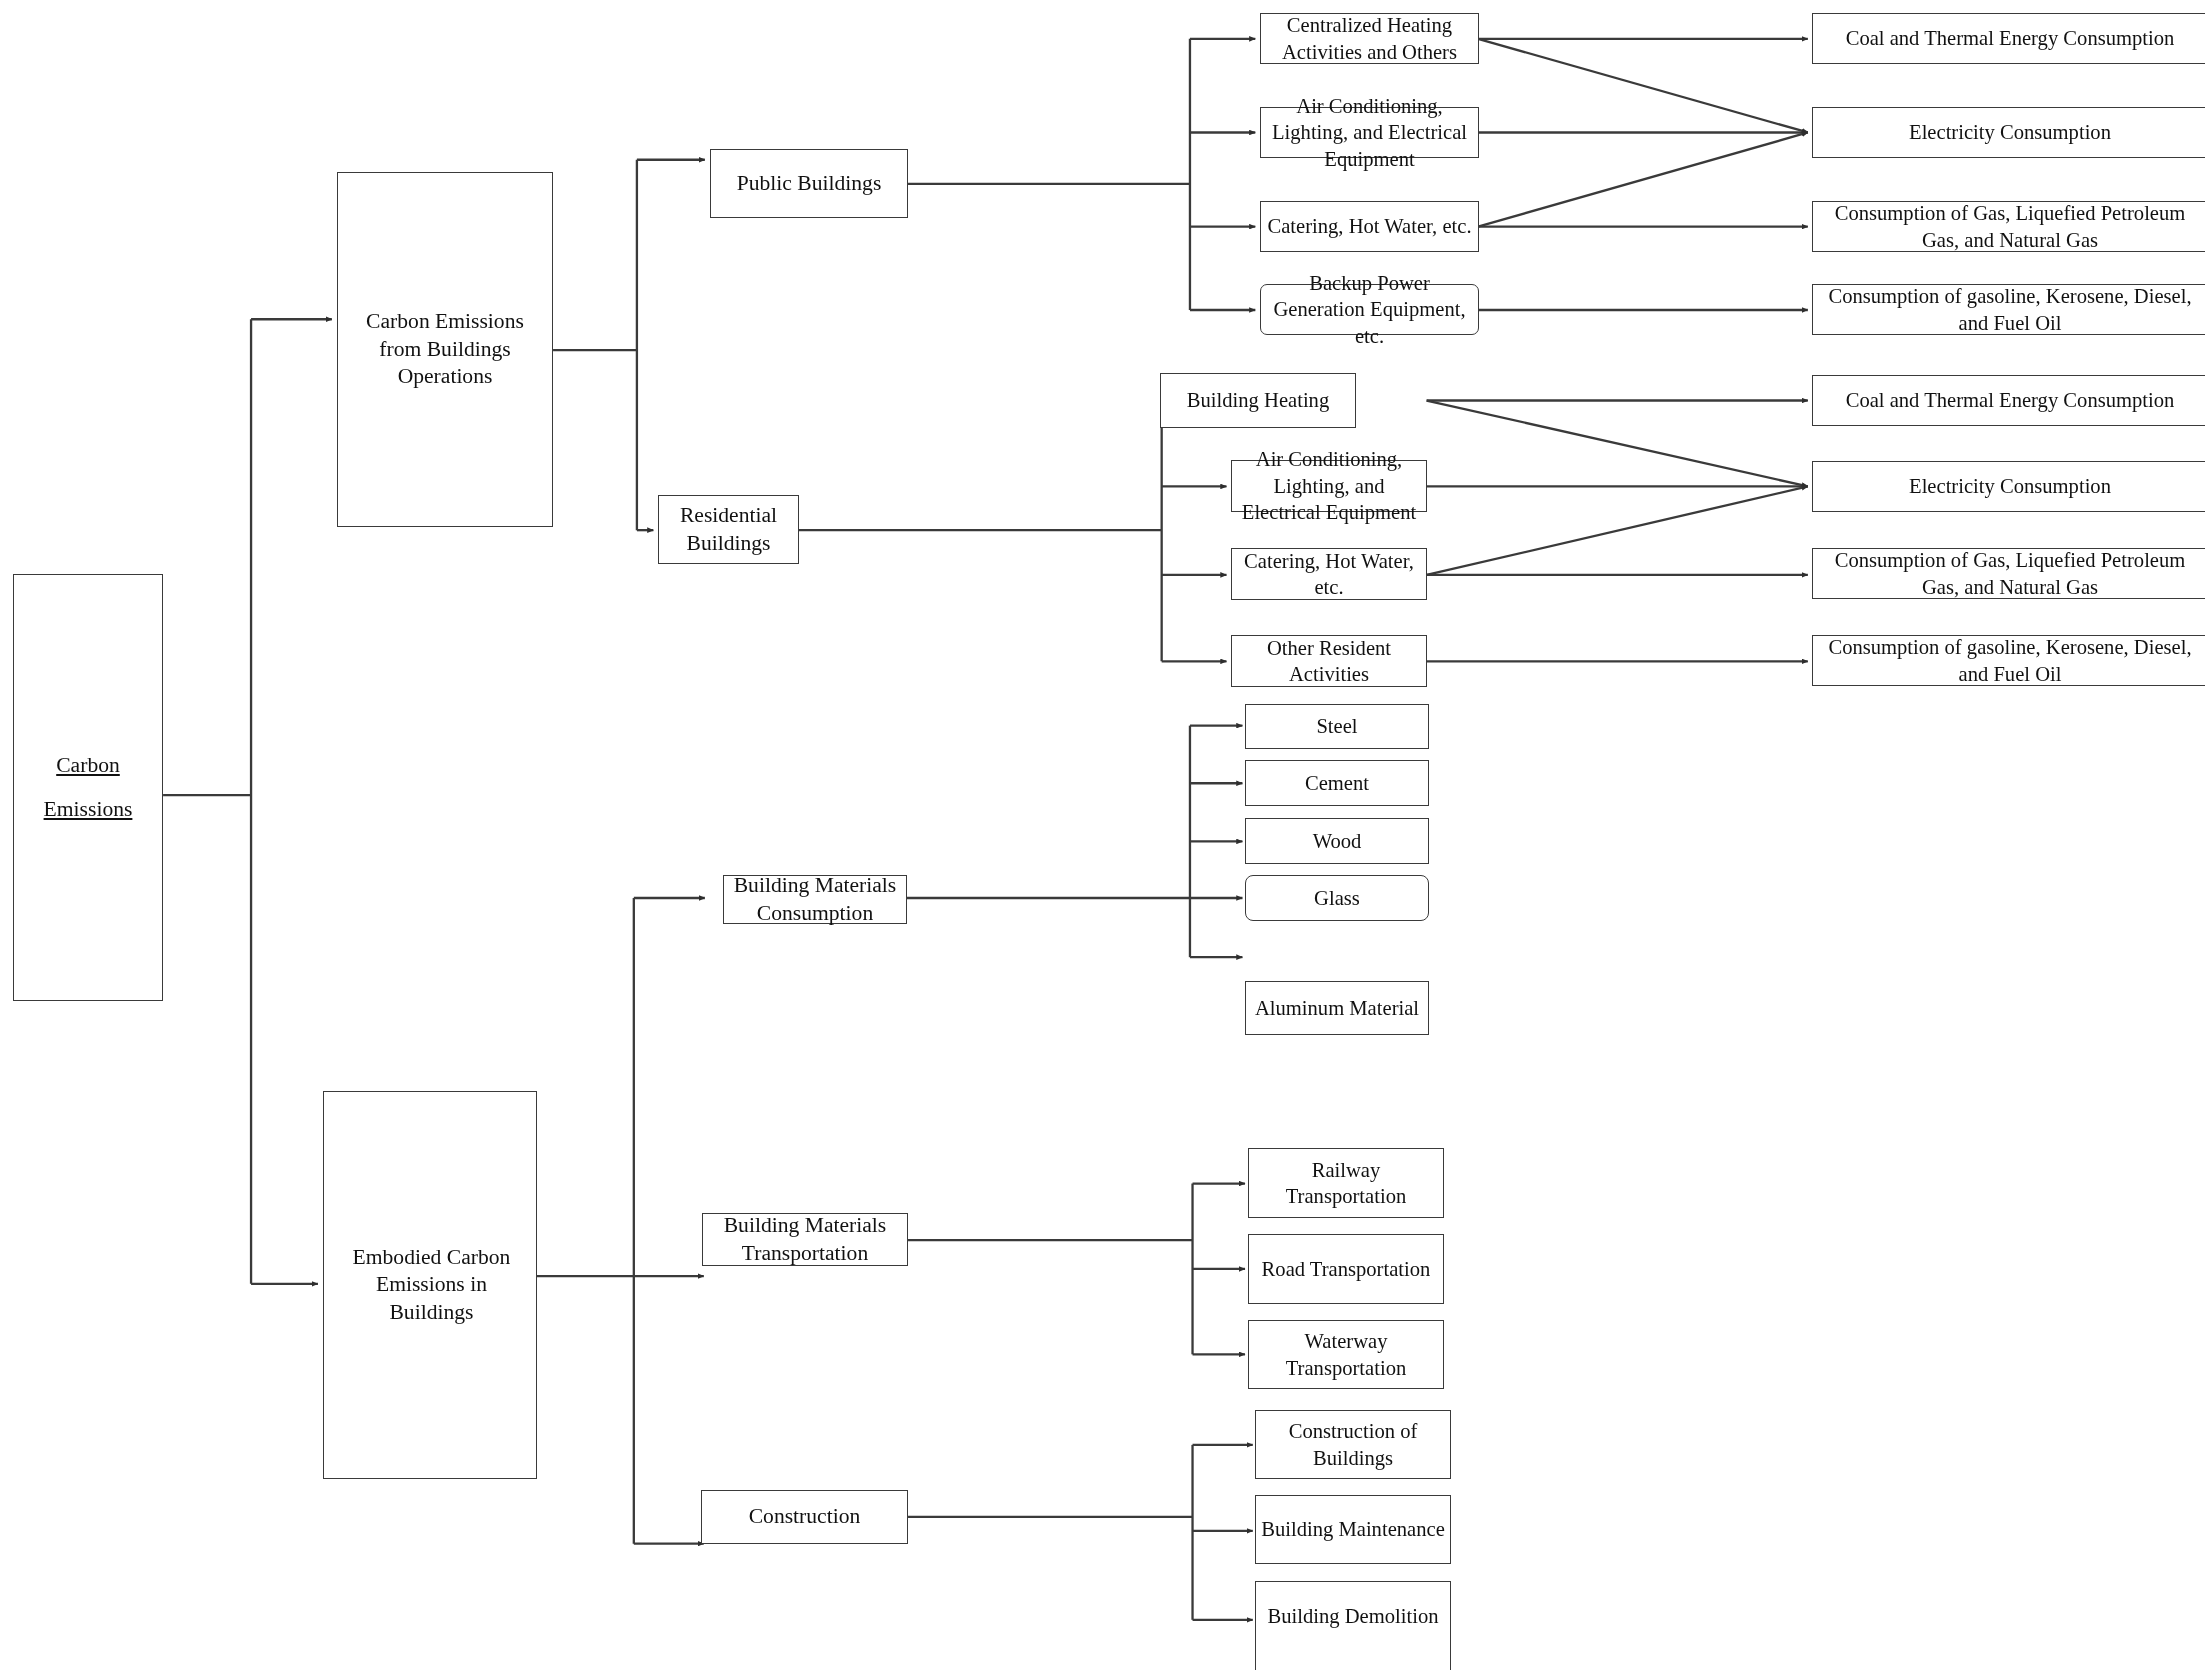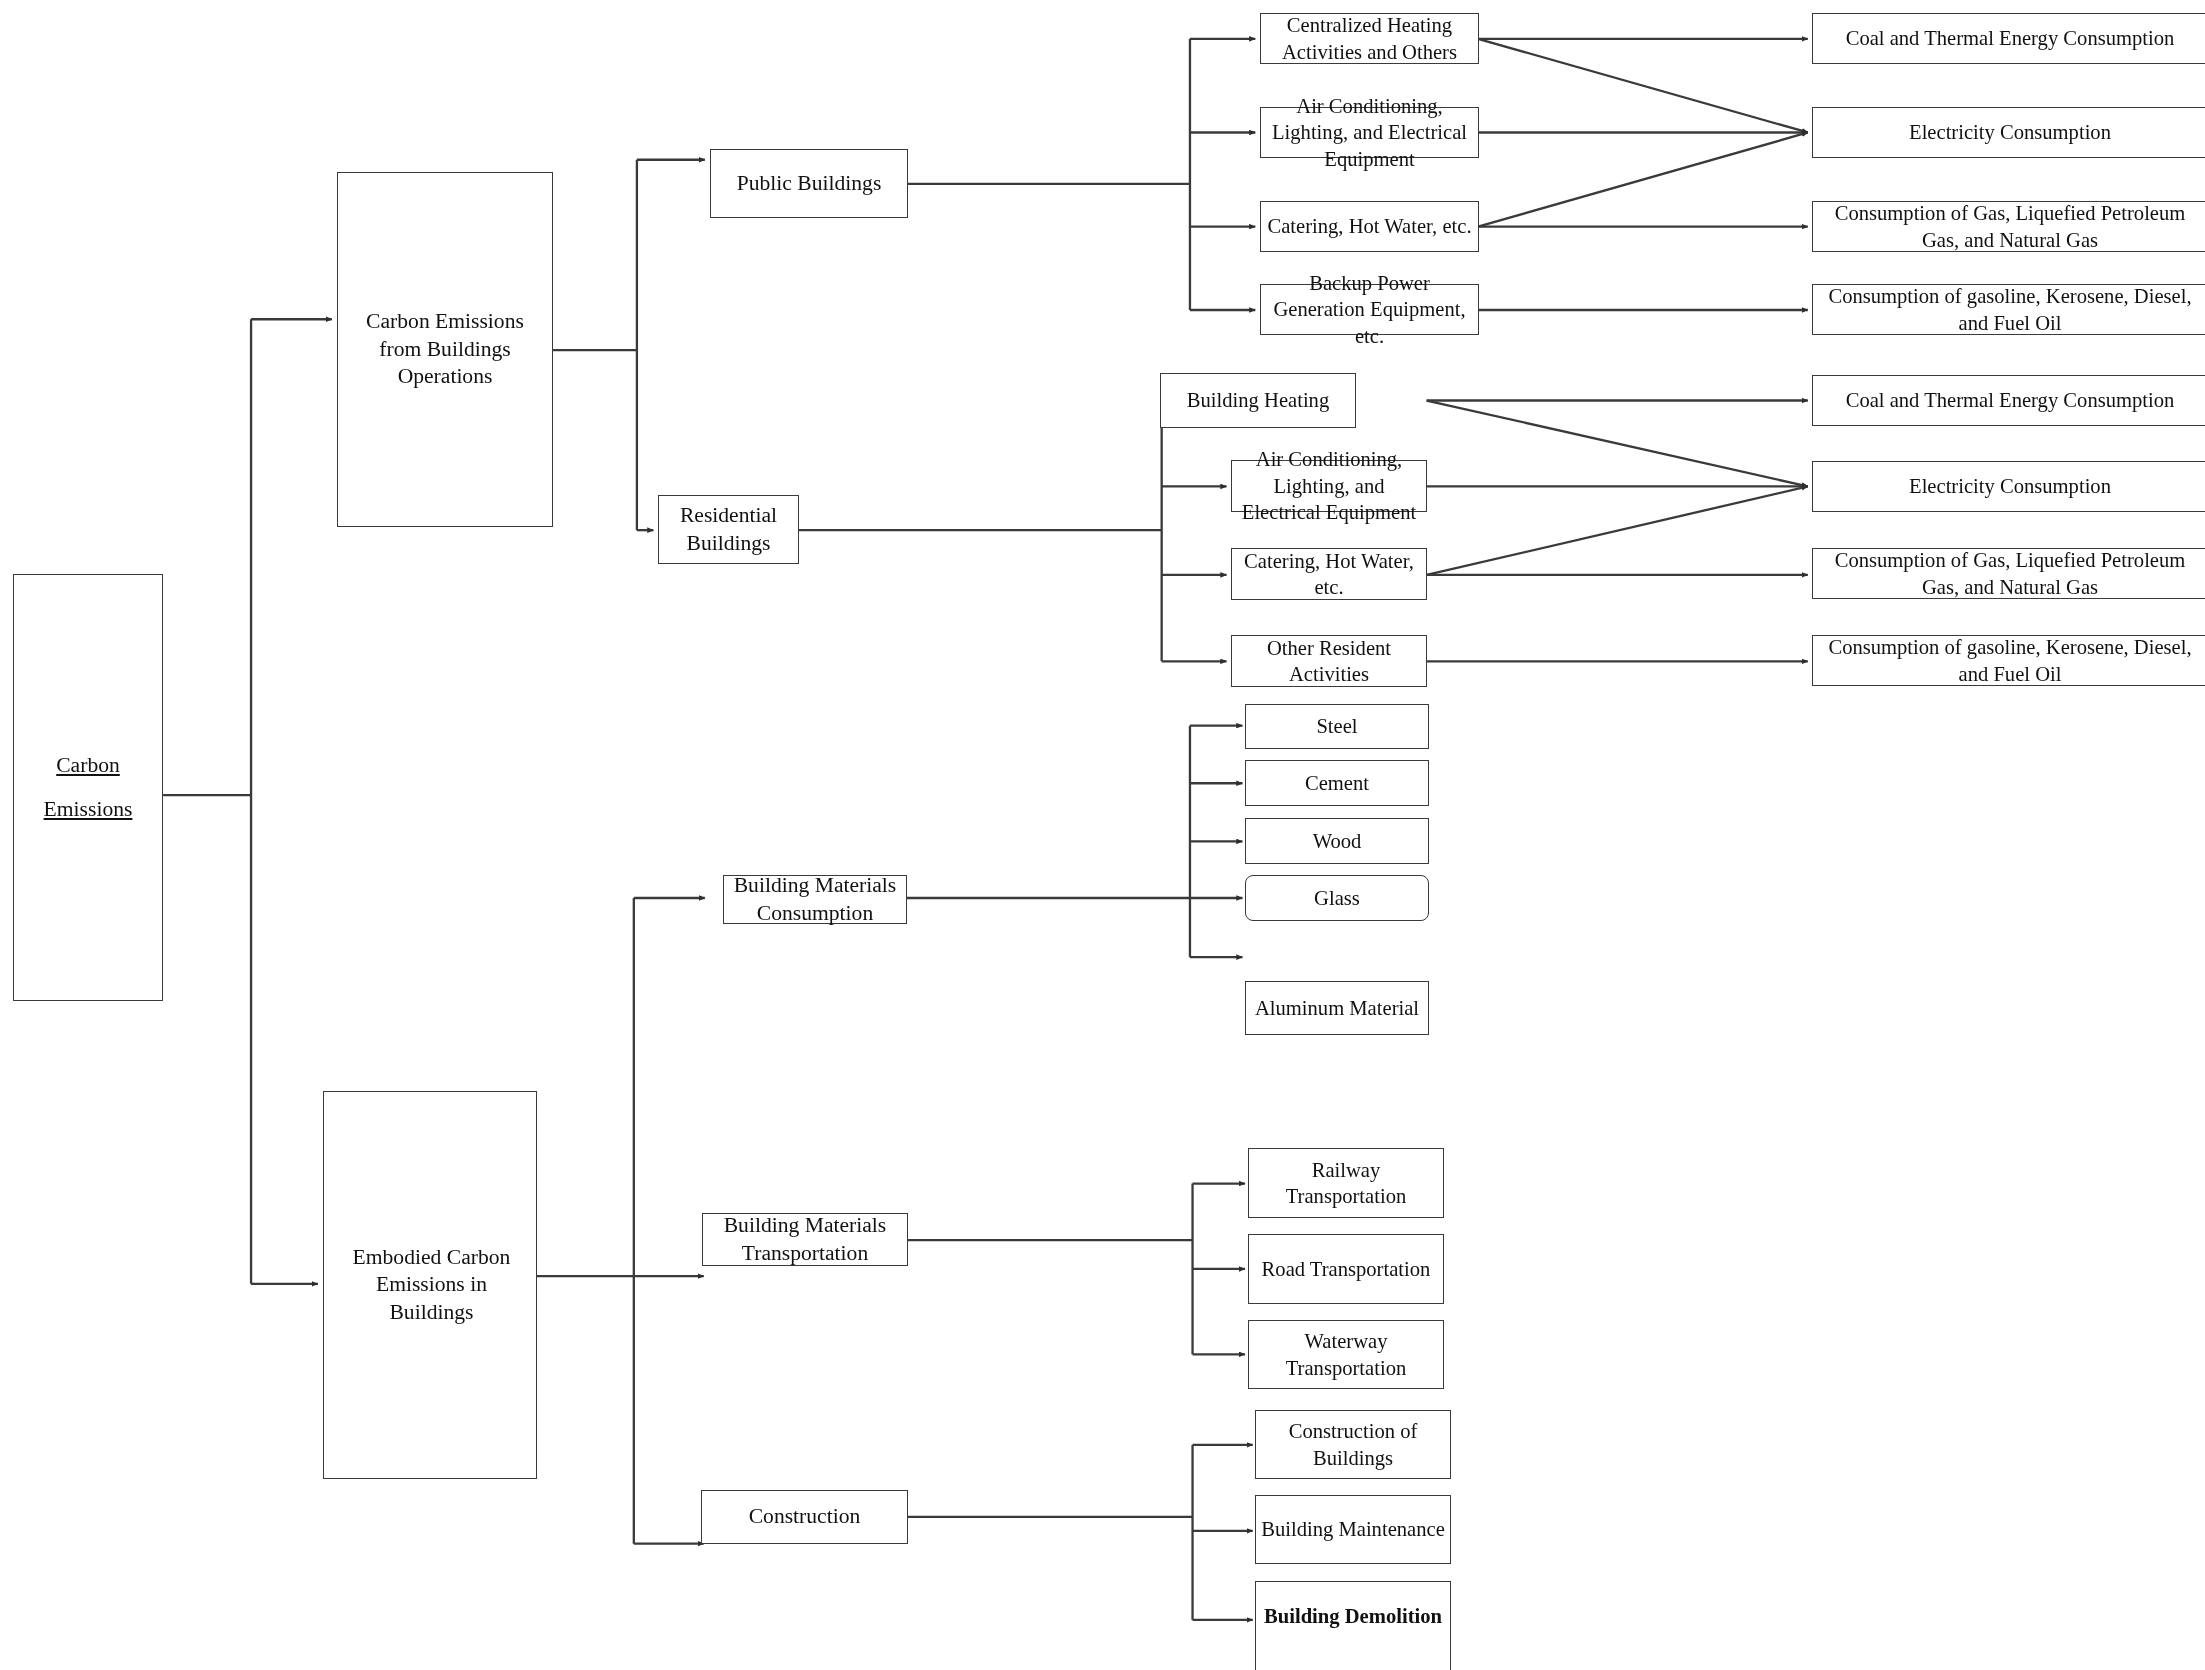--- a/index.html
+++ b/index.html
@@ -161,21 +161,21 @@
 
   <div class="node n-lvl4" style="left:1260px; top:13px; width:219px; height:51px;">
     <span>Centralized Heating Activities and Others</span>
   </div>
   <div class="node n-lvl4" style="left:1260px; top:107px; width:219px; height:51px;">
     <span>Air Conditioning, Lighting, and Electrical Equipment</span>
   </div>
   <div class="node n-lvl4" style="left:1260px; top:201px; width:219px; height:51px;">
     <span>Catering, Hot Water, etc.</span>
   </div>
-  <div class="node n-lvl4" style="left:1260px; top:284px; width:219px; height:51px;">
+  <div class="node n-lvl4" style="left:1260px; top:284px; width:219px; height:51px;border-radius:7px;">
     <span>Backup Power Generation Equipment, etc.</span>
   </div>
 
   <div class="node n-lvl4" style="left:1160px; top:373px; width:196px; height:55px;">
     <span>Building Heating</span>
   </div>
   <div class="node n-lvl4" style="left:1231px; top:460px; width:196px; height:52px;">
     <span>Air Conditioning, Lighting, and Electrical Equipment</span>
   </div>
   <div class="node n-lvl4" style="left:1231px; top:548px; width:196px; height:52px;">
@@ -237,17 +237,17 @@
     <span>Waterway Transportation</span>
   </div>
 
   <div class="node n-lvl4" style="left:1255px; top:1410px; width:196px; height:69px;">
     <span>Construction of Buildings</span>
   </div>
   <div class="node n-lvl4" style="left:1255px; top:1495px; width:196px; height:69px;">
     <span>Building Maintenance</span>
   </div>
   <div class="node n-lvl4" style="left:1255px; top:1581px; width:196px; height:90px;">
-    <span style="margin-bottom:20.6px;font-weight:bold;">Building Demolition</span>
+    <span style="margin-bottom:20.6px;">Building Demolition</span>
   </div>
 
 </div>
 
 
 </body></html>

